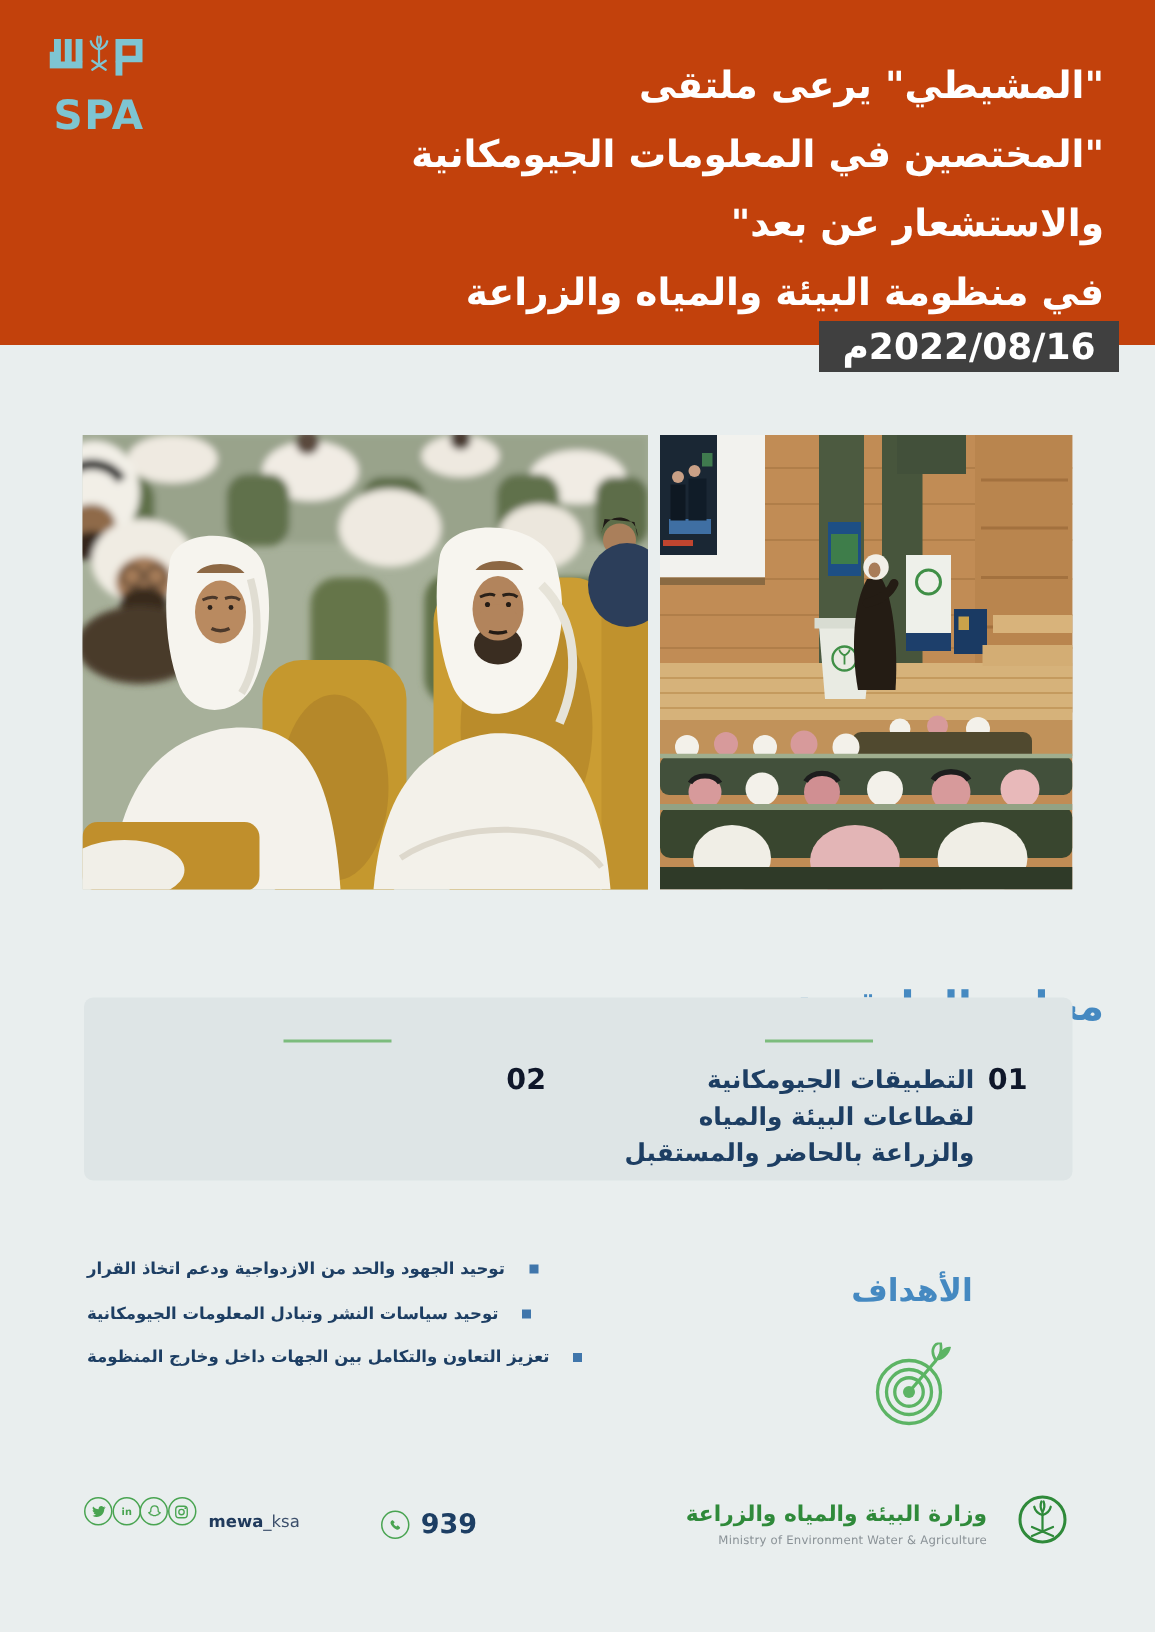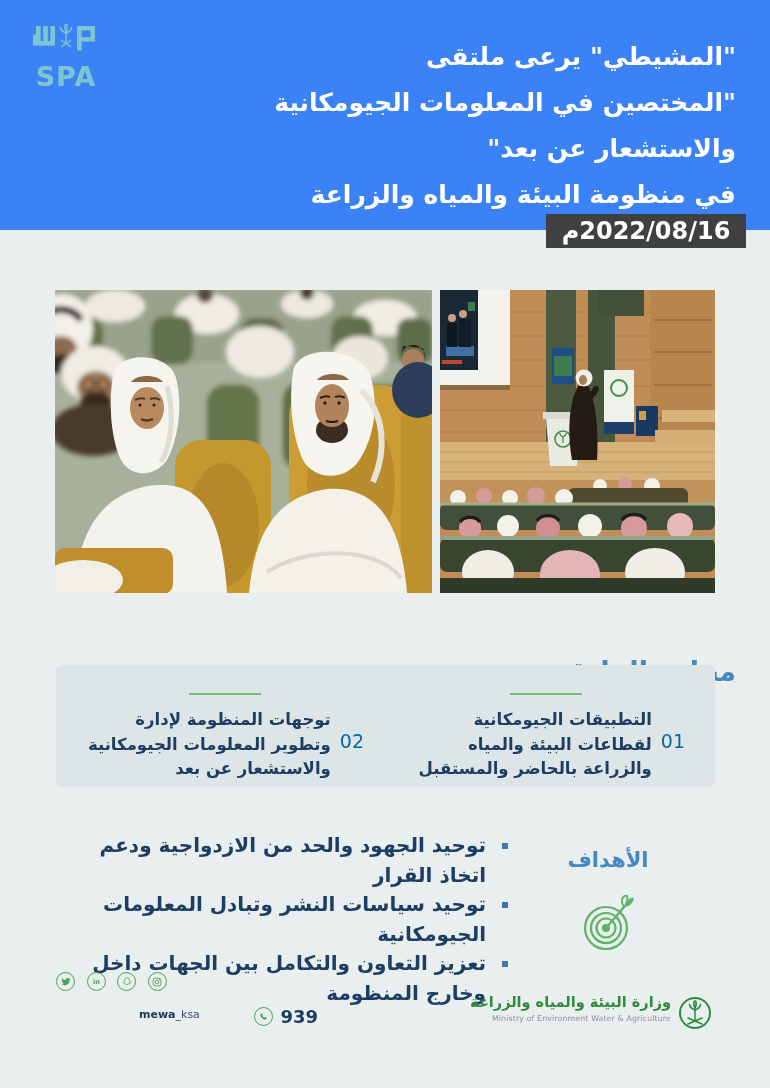--- a/index.html
+++ b/index.html
@@ -5,21 +5,21 @@
   html,body{margin:0;padding:0;}
   body{
     width:770px;height:1088px;overflow:hidden;
     background:#e9eeee;
     font-family:"DejaVu Sans", sans-serif;
     position:relative;
   }
   .page{position:relative;width:770px;height:1088px;}
 
   
-  .hdr{position:absolute;left:0;top:0;width:770px;height:230px;background:#3b82f6;}
+  .hdr{position:absolute;left:0;top:0;width:770px;height:230px;background:#c2410c;}
   .spa-logo{position:absolute;left:33px;top:20px;width:68px;height:72px;}
   .hdr-title{
     position:absolute;top:34px;right:34px;max-width:560px;
     direction:rtl;text-align:right;color:#ffffff;
     font-size:25px;font-weight:700;line-height:46px;letter-spacing:0;
   }
   
   .date-badge{
     position:absolute;left:546px;top:214px;width:200px;height:34px;
     background:#404040;color:#ffffff;font-size:24px;font-weight:700;
@@ -39,48 +39,48 @@
     position:absolute;left:56px;top:665px;width:659px;height:122px;
     background:#dee5e6;border-radius:6px;box-sizing:border-box;
     padding:28px 30px 0;display:flex;direction:rtl;gap:43px;
   }
   .topic-item{width:278px;}
   .topic-rule{width:72px;height:2px;background:#7cbc7d;margin:0 auto 13px;}
   .topic-body{
     display:flex;direction:rtl;gap:9px;align-items:flex-start;
     font-size:16.5px;font-weight:600;color:#1d3e63;line-height:24.5px;text-align:right;
   }
-  .topic-num{color:#0369a1;font-weight:400;font-size:19px;line-height:24.5px;flex:none;margin-top:21px;}
+  .topic-num{color:#0f172a;font-weight:700;font-size:19px;line-height:24.5px;flex:none;}
 
   
   .obj-head{position:absolute;left:552px;top:836px;width:112px;text-align:center;}
   .obj-title{margin:12px;direction:rtl;color:#4589c1;font-size:21px;font-weight:700;}
   .obj-target{margin-top:11px;}
   .obj-list{
     position:absolute;left:58px;top:831px;width:450px;margin:0;padding:0;list-style:none;direction:rtl;
   }
   .obj-item{
     display:flex;direction:rtl;align-items:flex-start;gap:16px;
-    font-size:20px;font-weight:600;color:#1d3e63;line-height:29.5px;
+    font-size:11px;font-weight:600;color:#1d3e63;line-height:29.5px;justify-content:flex-end;
   }
   .obj-bullet{width:6px;height:6px;background:#4076ab;margin-top:12px;flex:none;}
 
   
-  .social{position:absolute;left:56px;top:972px;display:flex;gap:12px;}
+  .social{position:absolute;left:56px;top:998px;display:flex;gap:0;}
   .soc{
     width:19px;height:19px;border-radius:50%;border:1.6px solid #49a451;
     box-sizing:border-box;display:flex;align-items:center;justify-content:center;
     background:transparent;margin-right:-0.5px;
   }
   .handle{position:absolute;left:139px;top:1008px;font-size:11px;color:#203a5c;direction:ltr;}
   .handle .hb{font-weight:700;}
   .handle .hr{font-weight:400;color:#3c4f6b;}
   .phone-wrap{position:absolute;left:222px;top:1006px;display:flex;align-items:center;gap:8px;padding-left:32px;}
   .phone-num{font-size:18px;font-weight:700;color:#1d3e63;}
-  .ministry{position:absolute;right:57px;top:994px;display:flex;align-items:flex-start;gap:6px;}
+  .ministry{position:absolute;right:57px;top:994px;display:flex;align-items:flex-end;gap:19px;}
   .ministry-text{text-align:right;}
   .ministry-ar{direction:rtl;color:#2f8a3a;font-size:14.5px;font-weight:700;line-height:17px;}
   .ministry-en{color:#8a9297;font-size:7.8px;line-height:10px;margin-top:3px;letter-spacing:.15px;}
 </style>
 </head>
 <body>
 
 <div class="page">
 
   <header class="hdr">
@@ -277,21 +277,20 @@
       <div class="topic-rule"></div>
       <div class="topic-body">
         <span class="topic-num">01</span>
         <span>التطبيقات الجيومكانية لقطاعات البيئة والمياه والزراعة بالحاضر والمستقبل</span>
       </div>
     </div>
     <div class="topic-item">
       <div class="topic-rule"></div>
       <div class="topic-body">
         <span class="topic-num">02</span>
-        <span>توجهات المنظومة لإدارة وتطوير المعلومات الجيومكانية والاستشعار عن بعد</span>
       </div>
     </div>
   </div>
 
   <div class="obj-head">
     <h3 class="obj-title">الأهداف</h3>
     <svg class="obj-target" width="52" height="56" viewBox="0 0 52 56">
       <g stroke="#5cb464" stroke-width="2.2" fill="none">
         <circle cx="24" cy="33" r="21"></circle>
         <circle cx="24" cy="33" r="15"></circle>

